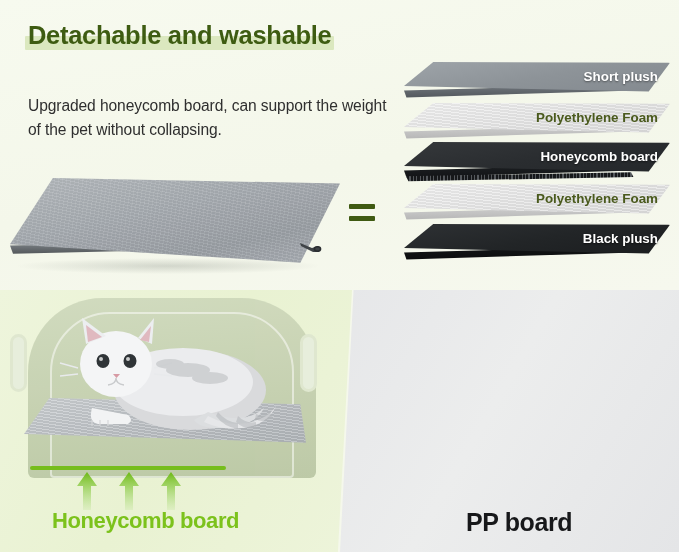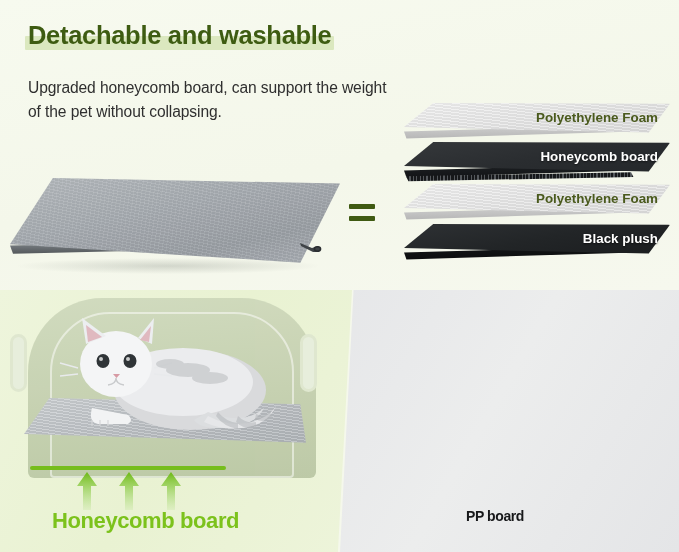--- a/index.html
+++ b/index.html
@@ -23,21 +23,21 @@
     font-size: 25.5px; font-weight: bold; color: #3e5c12;
     letter-spacing: -0.3px; line-height: 1.52; white-space: nowrap;
   }
   .headline-line .hl-bg {
     position: absolute; left: -3px; right: -3px; bottom: 5px; height: 14px;
     background: #dbe8bf; z-index: 0; border-radius: 1px;
   }
   .headline-line .hl-tx { position: relative; z-index: 1; }
 
   .subcopy {
-    position: absolute; left: 28px; top: 76px; width: 360px;
+    position: absolute; left: 28px; top: 94px; width: 360px;
     font-size: 15.6px; color: #2f2f2f; line-height: 1.56;
     letter-spacing: -0.1px;
   }
 
   
   .mat-illu { position: absolute; left: 10px; top: 178px; width: 330px; height: 105px; }
   .mat-top {
     position: absolute; left: 0; top: 0; width: 330px; height: 92px;
     background: linear-gradient(168deg,#b6bbbf 0%,#a8adb2 38%,#9ba0a6 70%,#aeb3b8 100%);
     clip-path: polygon(13% 0%, 100% 6%, 88% 92%, 0% 72%);
@@ -187,21 +187,21 @@
     z-index: 30;
   }
 
   .cap-l {
     position: absolute; left: 52px; top: 508px; width: 250px;
     font-size: 22px; font-weight: bold; color: #7cc21c;
     letter-spacing: -0.4px; z-index: 25;
   }
   .cap-r {
     position: absolute; left: 466px; top: 508px; width: 200px;
-    font-size: 14px; font-weight: bold; color: #17181a;
+    font-size: 25px; font-weight: bold; color: #17181a;
     letter-spacing: -0.4px; z-index: 25;
   }
 </style>
 </head>
 <body>
 
 <div id="page">
 
   <div class="top-section">
 
@@ -226,20 +226,25 @@
       </svg>
     </div>
 
     <div class="equals">
       <i></i>
       <i></i>
     </div>
 
     <div class="stack">
 
+      <div class="slab s-plush" style="top:0px;">
+        <div class="rim"></div>
+        <div class="face"></div>
+        <div class="lbl">Short plush</div>
+      </div>
 
       <div class="slab s-foam" style="top:41px;">
         <div class="rim"></div>
         <div class="face"></div>
         <div class="lbl">Polyethylene Foam</div>
       </div>
 
       <div class="slab s-honey" style="top:80px;">
         <div class="rim"></div>
         <div class="face"></div>

